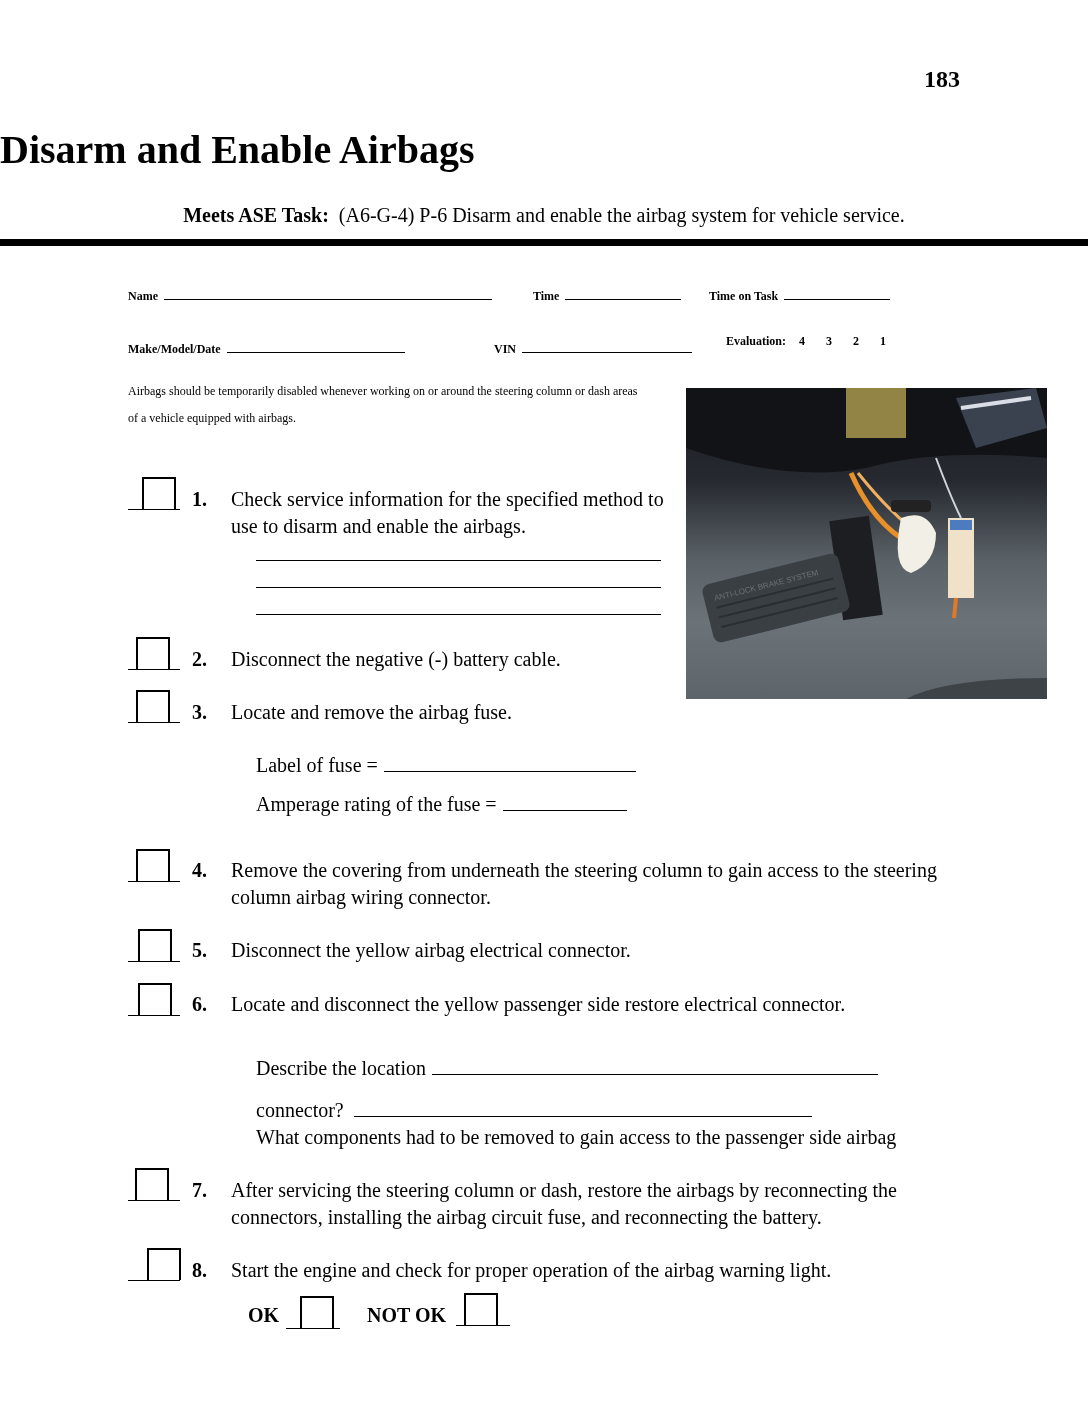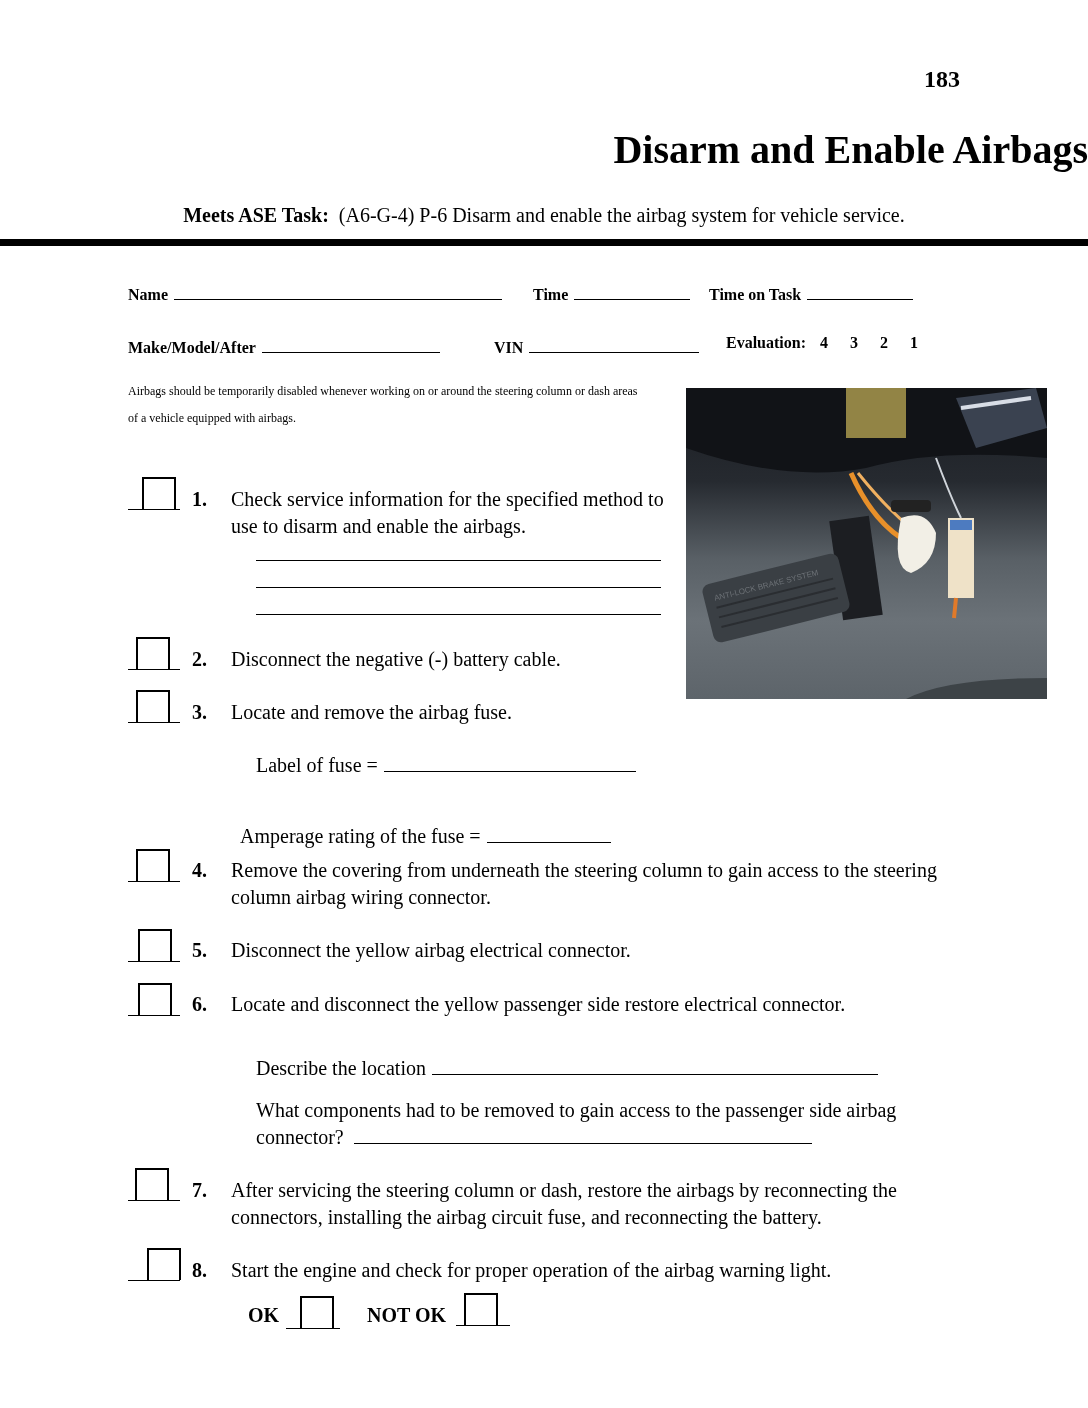--- a/index.html
+++ b/index.html
@@ -1,24 +1,24 @@
 <!DOCTYPE html>
 <html><head>
 <meta charset="utf-8">
 <style>
   html, body { margin:0; padding:0; background:#fff; }
   body { width:1088px; height:1408px; position:relative; overflow:hidden;
          font-family:"Liberation Serif", serif; color:#000; }
   .abs { position:absolute; }
   .pagenum { right:128px; top:66px; font-size:24px; font-weight:bold; }
-  .title { left:0; width:1088px; top:126px; text-align:right; font-size:40px; font-weight:bold; }
+  .title { left:0; width:1088px; top:126px; text-align:left; font-size:40px; font-weight:bold; }
   .ase { left:0; width:1088px; top:204px; text-align:center; font-size:20px; }
   .ase b { font-weight:bold; }
   .rule { left:0; top:239px; width:1088px; height:7px; background:#000; }
-  .field { font-size:16px; font-weight:bold; white-space:nowrap; }
+  .field { font-size:12px; font-weight:bold; white-space:nowrap; }
   .blank { display:inline-block; border-bottom:1.5px solid #000; height:18px; vertical-align:baseline; margin-left:6px; }
   .intro { left:128px; top:378px; width:520px; font-size:12px; line-height:27px; }
   .photo { left:686px; top:388px; width:361px; height:311px; overflow:hidden;
            background:linear-gradient(180deg,#1a1d22 0%,#262a30 30%,#596066 55%,#6b7278 75%,#5d646a 100%); }
   .step { font-size:20px; line-height:27px; }
   .step .num { position:absolute; left:192px; font-weight:bold; }
   .step .txt { position:absolute; left:219px; width:720px;margin-left:12px; }
   .chk { position:absolute; left:128px; width:52px; height:32px; border-bottom:1.5px solid #000; }
   .chk .box { position:absolute; bottom:0; width:30px; height:30px; border:2px solid #000; border-bottom:none; }
   .line { position:absolute; height:0; border-bottom:1.5px solid #000; }
@@ -40,21 +40,21 @@
   <span>Name</span><span class="blank" style="width:328px"></span>
 </div>
 <div class="abs field" style="left:533px;top:281px;">
   <span>Time</span><span class="blank" style="width:116px"></span>
 </div>
 <div class="abs field" style="left:709px;top:281px;">
   <span>Time on Task</span><span class="blank" style="width:106px"></span>
 </div>
 
 <div class="abs field" style="left:128px;top:334px;">
-  <span>Make/Model/After</span><span class="blank" style="width:178px"></span>
+  <span>Make/Model/Date</span><span class="blank" style="width:178px"></span>
 </div>
 <div class="abs field" style="left:494px;top:334px;">
   <span>VIN</span><span class="blank" style="width:170px"></span>
 </div>
 <div class="abs field" style="left:726px;top:334px;">
   <span>Evaluation:</span>
   <span style="margin-left:10px">4</span>
   <span style="margin-left:18px">3</span>
   <span style="margin-left:18px">2</span>
   <span style="margin-left:18px">1</span>
@@ -110,21 +110,21 @@
 <div class="chk" style="top:690px;">
     <div class="box" style="left:8px"></div>
   </div>
 <div class="abs step" style="top:699px;left:0;width:1088px;">
   <span class="num">3.</span>
   <span class="txt">Locate and remove the airbag fuse.</span>
 </div>
 <div class="sub" style="left:256px;top:753px;">
   <span>Label of fuse =</span><span class="blank" style="width:252px"></span>
 </div>
-<div class="sub" style="left:240px;top:792px;margin-top:32px;">
+<div class="sub" style="left:256px;top:792px;">
   <span>Amperage rating of the fuse =</span><span class="blank" style="width:124px"></span>
 </div>
 
 <div class="chk" style="top:849px;">
     <div class="box" style="left:8px"></div>
   </div>
 <div class="abs step" style="top:857px;left:0;width:1088px;">
   <span class="num">4.</span>
   <span class="txt">Remove the covering from underneath the steering column to gain access to the steering column airbag wiring connector.</span>
 </div>
@@ -141,22 +141,22 @@
     <div class="box" style="left:10px"></div>
   </div>
 <div class="abs step" style="top:991px;left:0;width:1088px;">
   <span class="num">6.</span>
   <span class="txt">Locate and disconnect the yellow passenger side restore electrical connector.</span>
 </div>
 <div class="sub" style="left:256px;top:1044px;margin-top:12px;">
   <span>Describe the location</span><span class="blank" style="width:446px"></span>
 </div>
 <div class="sub" style="left:256px;top:1097px;width:700px;line-height:27px;">
+  <div><span>connector?</span><span class="blank" style="width:458px;margin-left:10px"></span></div>
   <div>What components had to be removed to gain access to the passenger side airbag</div>
-  <div><span>connector?</span><span class="blank" style="width:458px;margin-left:10px"></span></div>
 </div>
 
 <div class="chk" style="top:1168px;">
     <div class="box" style="left:7px"></div>
   </div>
 <div class="abs step" style="top:1177px;left:0;width:1088px;">
   <span class="num">7.</span>
   <span class="txt">After servicing the steering column or dash, restore the airbags by reconnecting the connectors, installing the airbag circuit fuse, and reconnecting the battery.</span>
 </div>
 

